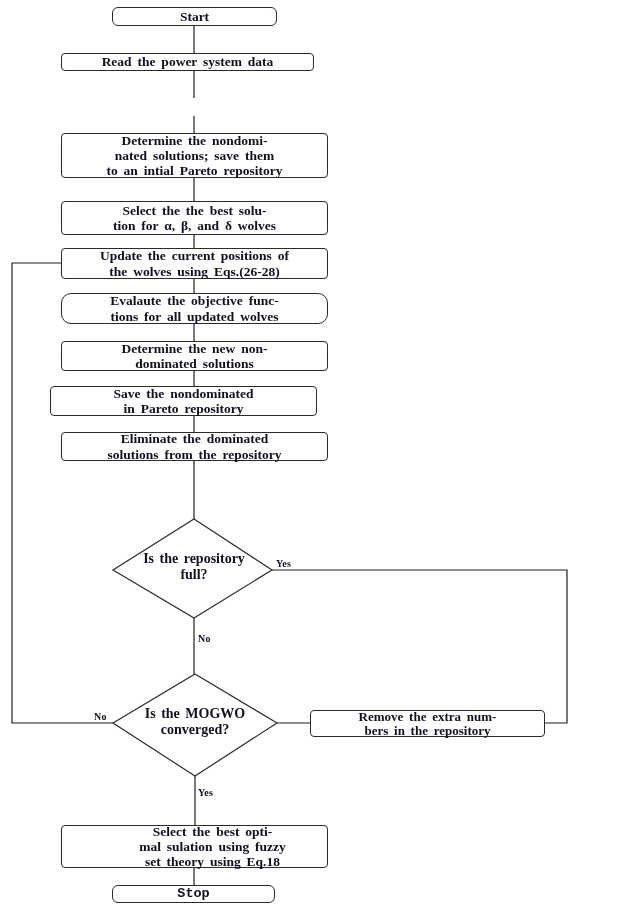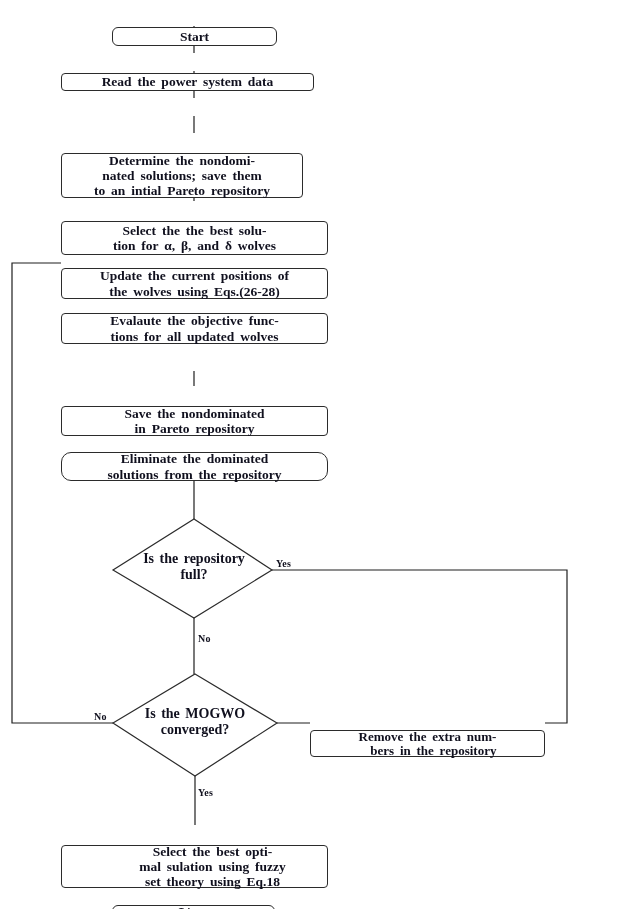--- a/index.html
+++ b/index.html
@@ -31,21 +31,20 @@
     border-radius: 4px;
     display: flex;
     align-items: center;
     justify-content: center;
     text-align: center;
     font-size: 13.5px;
     font-weight: 700;
     line-height: 1.12;
     white-space: pre-line;
     word-spacing: 2.5px;
-    margin-top: 20px;
   }
   .terminal { border-radius: 6px; }
   .dlabel {
     position: absolute;
     text-align: center;
     font-size: 14px;
     font-weight: 700;
     line-height: 1.15;
     white-space: pre-line;
     word-spacing: 2px;
@@ -79,34 +78,36 @@
     <polyline class="wire" points="277,723 310,723"></polyline>
     <polyline class="wire" points="113,723 12,723 12,263 61,263"></polyline>
     <polyline class="wire" points="195,776 195,825"></polyline>
     <polyline class="wire" points="194,868 194,885"></polyline>
     <polygon class="diamond" points="194,519 272,570 194,618 113,570"></polygon>
     <polygon class="diamond" points="195,674 277,723 195,776 113,723"></polygon>
   </svg>
 
   <div class="box terminal" style="left:112px; top:7px;  width:165px; height:19px;">Start</div>
   <div class="box" style="left:61px;  top:53px; width:253px; height:18px;">Read the power system data</div>
-  <div class="box" style="left:61px;  top:133px;width:242px; height:45px;">Determine the nondomi-
+  <div class="box" style="left:61px;  top:133px;width:267px; height:45px;">Determine the nondomi-
 nated solutions; save them
 to an intial Pareto repository</div>
   <div class="box" style="left:61px;  top:201px;width:267px; height:34px;">Select the the best solu-
 tion for α, β, and δ wolves</div>
   <div class="box" style="left:61px;  top:248px;width:267px; height:31px;">Update the current positions of
 the wolves using Eqs.(26-28)</div>
-  <div class="box" style="left:61px;  top:293px;width:267px; height:31px;">Evalaute the objective func-
+  <div class="box" style="left:61px;  top:293px;width:267px; height:31px;border-radius:10px;">Evalaute the objective func-
 tions for all updated wolves</div>
-  <div class="box" style="left:61px;  top:386px;width:267px; height:30px;">Save the nondominated
+  <div class="box" style="left:61px;  top:341px;width:267px; height:30px;">Determine the new non-
+dominated solutions</div>
+  <div class="box" style="left:50px;  top:386px;width:267px; height:30px;">Save the nondominated
 in Pareto repository</div>
-  <div class="box" style="left:61px;  top:432px;width:267px; height:29px;border-radius:10px;">Eliminate the dominated
+  <div class="box" style="left:61px;  top:432px;width:267px; height:29px;">Eliminate the dominated
 solutions from the repository</div>
-  <div class="box" style="left:310px; top:710px;width:235px; height:27px; font-size:13px; line-height:1.05;text-align:right;">Remove the extra num-
+  <div class="box" style="left:310px; top:710px;width:235px; height:27px; font-size:13px; line-height:1.05;">Remove the extra num-
 bers in the repository</div>
   <div class="box" style="left:61px;  top:825px;width:267px; height:43px;padding-left:36px;">Select the best opti-
 mal sulation using fuzzy
 set theory using Eq.18</div>
   <div class="box terminal" style="left:112px; top:885px;width:163px; height:18px;font-family:Liberation Mono, monospace;">Stop</div>
 
   <div class="dlabel" style="left:119px; top:551px; width:150px;">Is the repository
 full?</div>
   <div class="dlabel" style="left:120px; top:706px; width:150px;">Is the MOGWO
 converged?</div>

